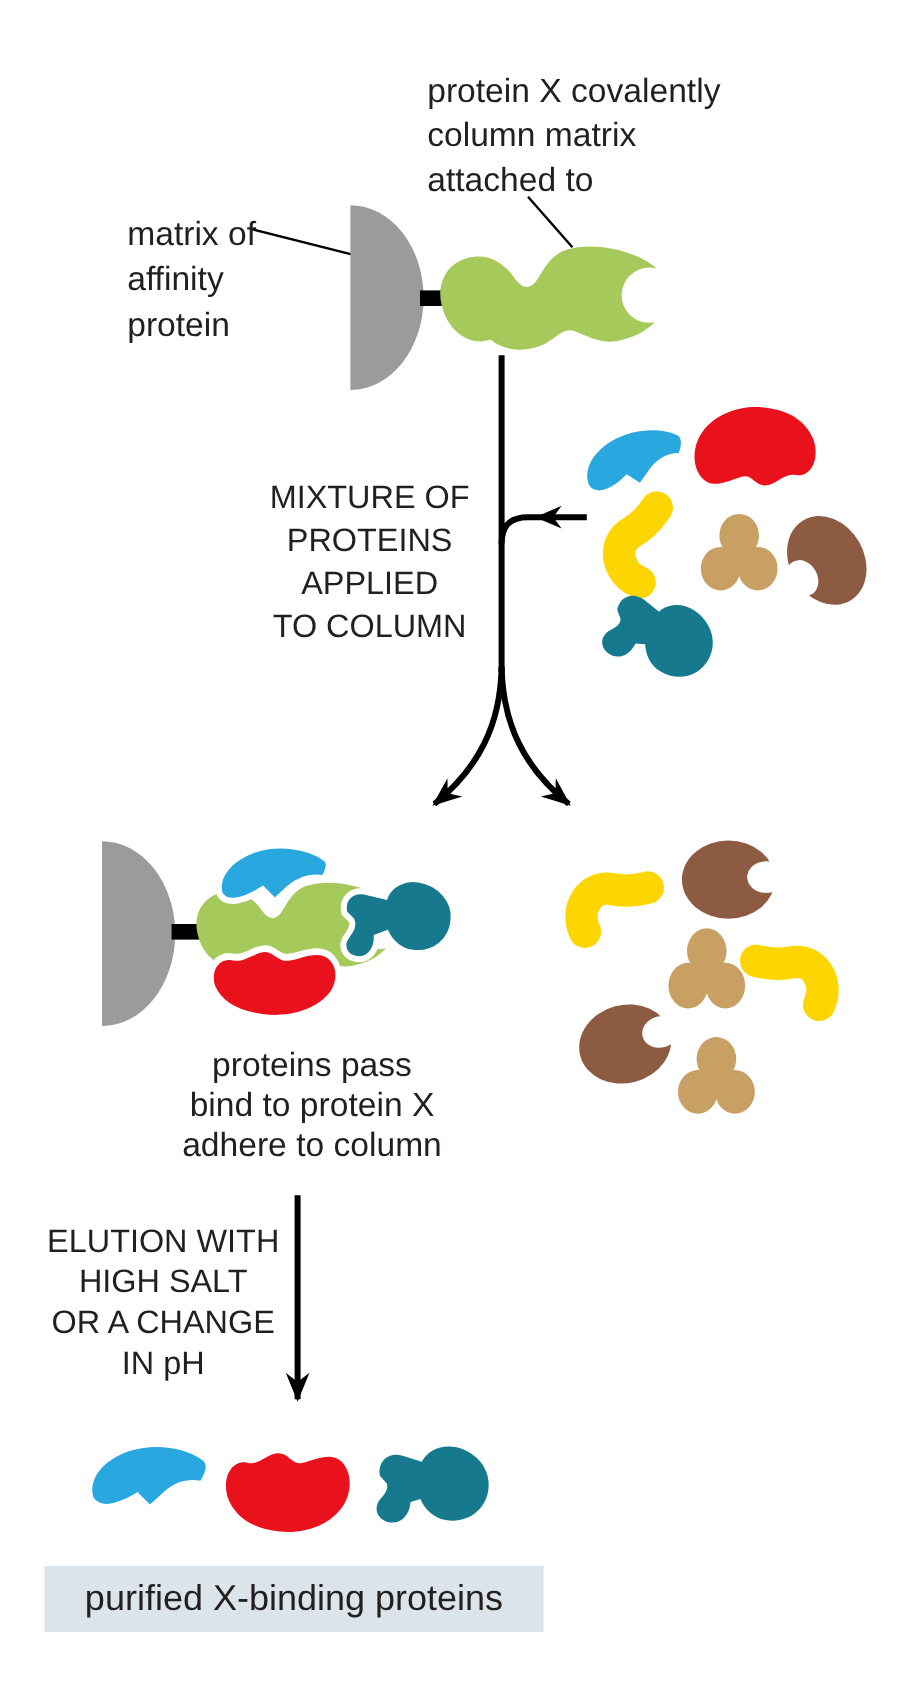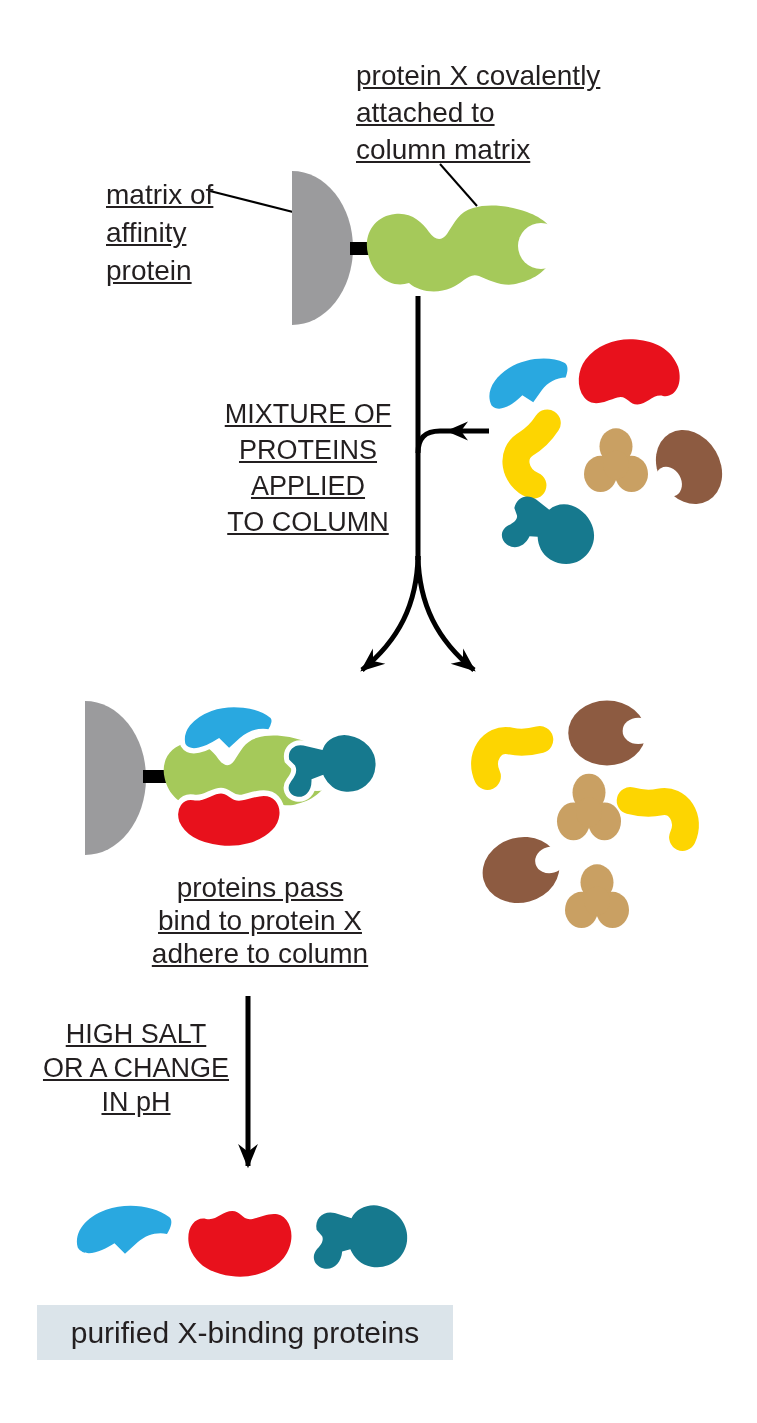--- a/index.html
+++ b/index.html
@@ -2,21 +2,21 @@
 <html><head>
 <meta charset="utf-8">
 <style>
   html,body{margin:0;padding:0;background:#fff;}
   .stage{
     position:relative;width:757px;height:1423px;background:#ffffff;
     font-family:"Liberation Sans",sans-serif;color:#231f20;overflow:hidden;
   }
   .diagram-svg{position:absolute;left:0;top:0;}
   .lbl{position:absolute;}
-  .lbl div{white-space:nowrap;text-decoration:underline;}
+  .lbl div{white-space:nowrap;}
   .lbl.center{text-align:center;}
   .purified-box{
     position:absolute;left:37px;top:1305px;width:416px;height:55px;
     background:#dbe4ea;display:flex;align-items:center;justify-content:center;
     font-size:30px;
   }
 </style>
 </head>
 <body>
 
@@ -92,22 +92,22 @@
 
     <path d="M248,996 L248,1166" stroke-width="5" fill="none" marker-end="url(#arrow)" stroke="#000000"></path>
 
     <use href="#shape-blue" transform="translate(125,1236) scale(1.05)" fill="#29a8e0"></use>
     <use href="#shape-red" transform="translate(241,1241) scale(0.97,1.3)" fill="#e8111c"></use>
     <use href="#shape-teal" transform="translate(363,1240) rotate(4)" fill="#16798e"></use>
   </svg>
 
   <div class="lbl" style="left:356px;top:57px;width:300px;font-size:28px;line-height:37px;">
     <div>protein X covalently</div>
+    <div>column matrix</div>
     <div>attached to</div>
-    <div>column matrix</div>
   </div>
 
   <div class="lbl" style="left:106px;top:176px;width:200px;font-size:28px;line-height:38px;">
     <div>matrix of</div>
     <div>affinity</div>
     <div>protein</div>
   </div>
 
   <div class="lbl center" style="left:182px;top:396px;width:252px;font-size:27px;line-height:36px;">
     <div>MIXTURE OF</div>
@@ -117,20 +117,21 @@
   </div>
 
   <div class="lbl center" style="left:112px;top:871px;width:296px;font-size:28px;line-height:33px;">
     <div>proteins pass</div>
     <div>bind to protein X</div>
     <div>adhere to column</div>
   </div>
 
 
   <div class="lbl center" style="left:22px;top:1017px;width:228px;font-size:27px;line-height:34px;">
+    <div>ELUTION WITH</div>
     <div>HIGH SALT</div>
     <div>OR A CHANGE</div>
     <div>IN pH</div>
   </div>
 
   <div class="purified-box">
     <span>purified X-binding proteins</span>
   </div>
 
 </div>

